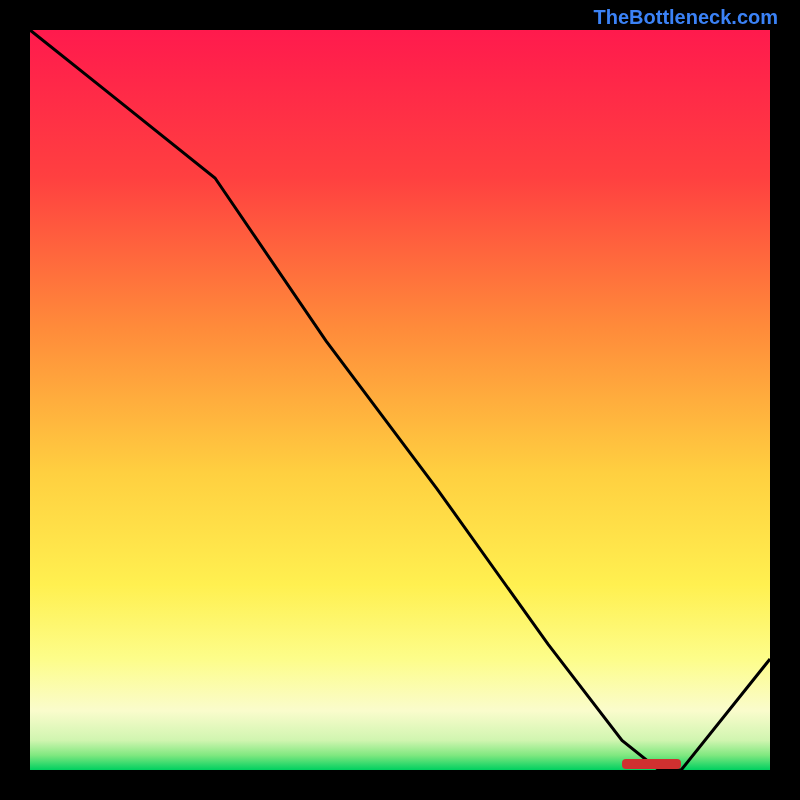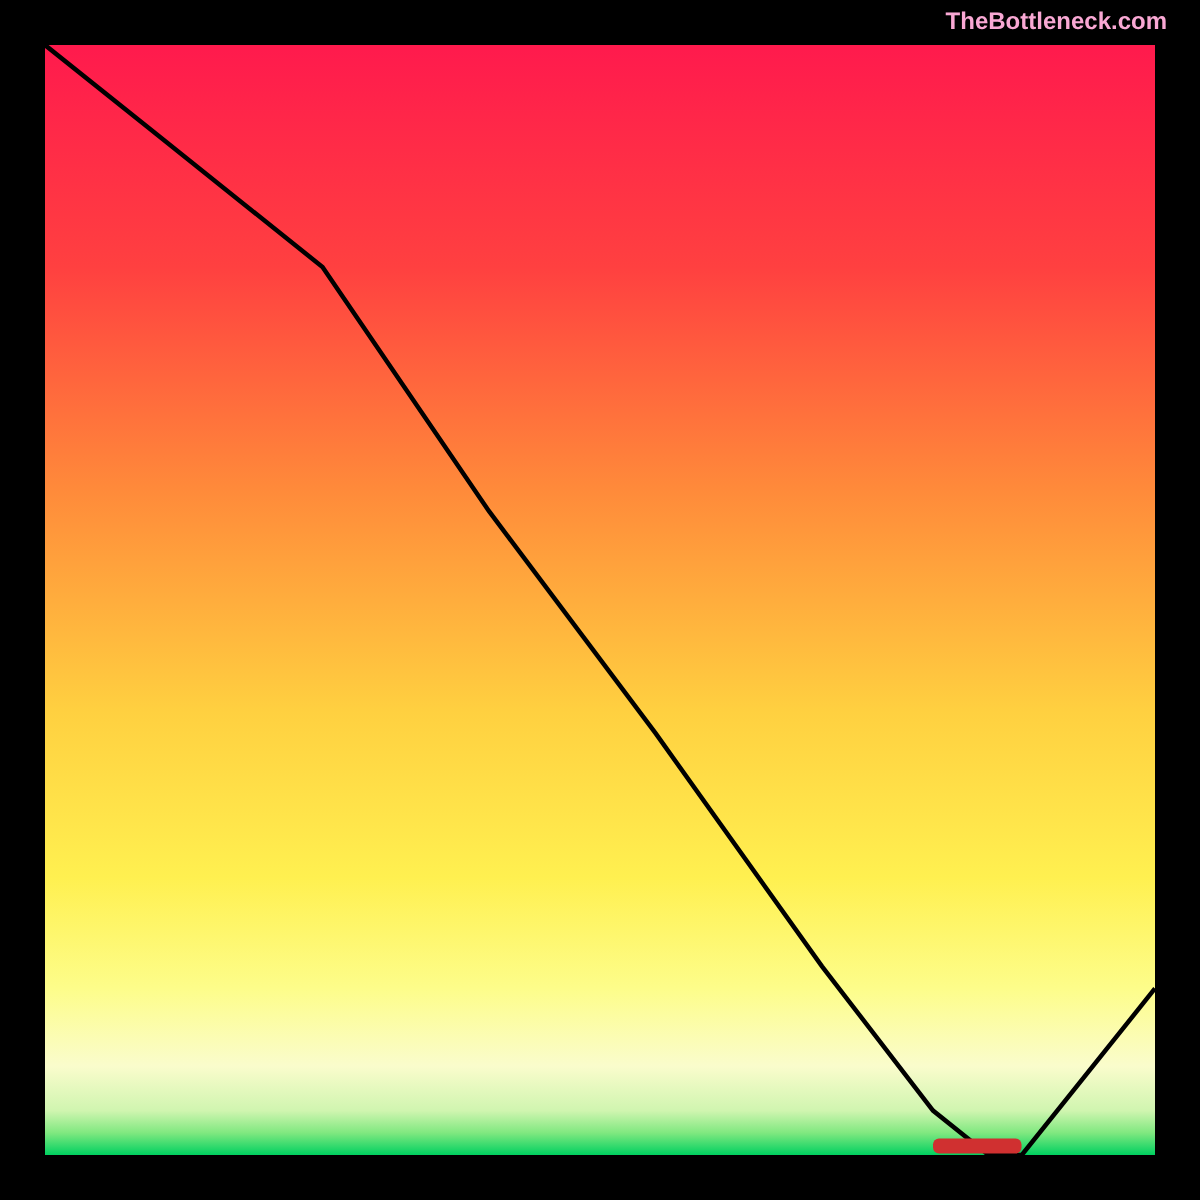--- a/index.html
+++ b/index.html
@@ -7,22 +7,22 @@
     width: 800px;
     height: 800px;
     background: #000;
     position: relative;
     font-family: Arial, sans-serif;
   }
   .watermark {
     position: absolute;
     top: 6px;
     right: 22px;
-    color: #f9a8d4;
-    font-size: 16px;
+    color: #3b82f6;
+    font-size: 20px;
     font-weight: bold;
     z-index: 10;
   }
   .chart-frame {
     position: absolute;
     left: 30px;
     top: 30px;
     width: 740px;
     height: 740px;
     background: #000;

